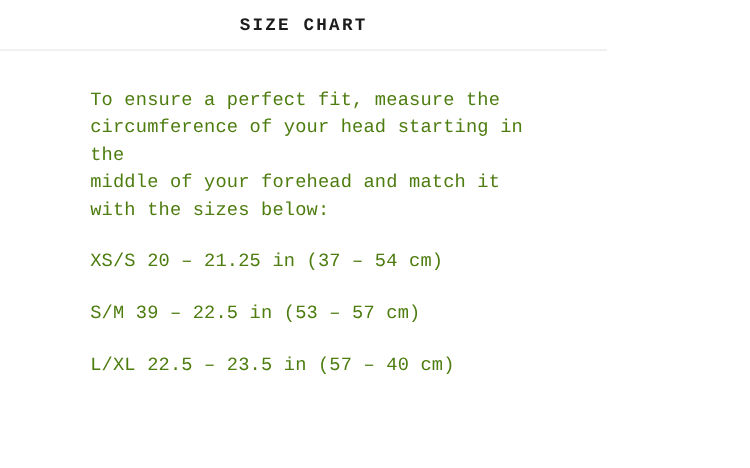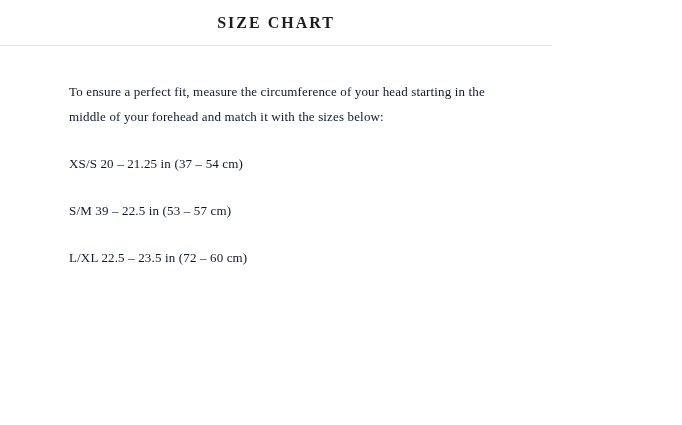--- a/index.html
+++ b/index.html
@@ -2,21 +2,21 @@
 <html><head>
 <meta charset="utf-8">
 <style>
   * { margin: 0; padding: 0; box-sizing: border-box; }
   html, body { background: #ffffff; }
   .panel {
     position: relative;
     width: 552px;
     height: 425px;
     background: #ffffff;
-    font-family: Liberation Serif, serif;
+    font-family: Liberation Mono, monospace;
     overflow: hidden;
   }
   .panel-header {
     height: 46px;
     display: flex;
     align-items: center;
     justify-content: center;
     border-bottom: 1px solid #e5e5e5;
     background: #ffffff;
   }
@@ -24,35 +24,35 @@
     font-size: 16px;
     font-weight: 700;
     letter-spacing: 2px;
     color: #1c1c1c;
     text-transform: uppercase;
   }
   .panel-body {
     padding: 33px 58px 0 66px;
   }
   .panel-body p {
-    font-size: 13px;
+    font-size: 17px;
     line-height: 25px;
     letter-spacing: 0.15px;
-    color: #0f172a;
-    margin: 0 0 22px 3px;
+    color: #4d7c0f;
+    margin: 0 0 22px 16px;
     white-space: pre-line;
   }
 </style>
 </head>
 <body>
 
 <div class="panel">
   <div class="panel-header">
     <div class="panel-title">SIZE CHART</div>
   </div>
   <div class="panel-body">
     <p>To ensure a perfect fit, measure the circumference of your head starting in the
 middle of your forehead and match it with the sizes below:</p>
     <p>XS/S 20 – 21.25 in (37 – 54 cm)</p>
     <p>S/M 39 – 22.5 in (53 – 57 cm)</p>
-    <p>L/XL 22.5 – 23.5 in (72 – 60 cm)</p>
+    <p>L/XL 22.5 – 23.5 in (57 – 40 cm)</p>
   </div>
 </div>
 
 </body></html>

